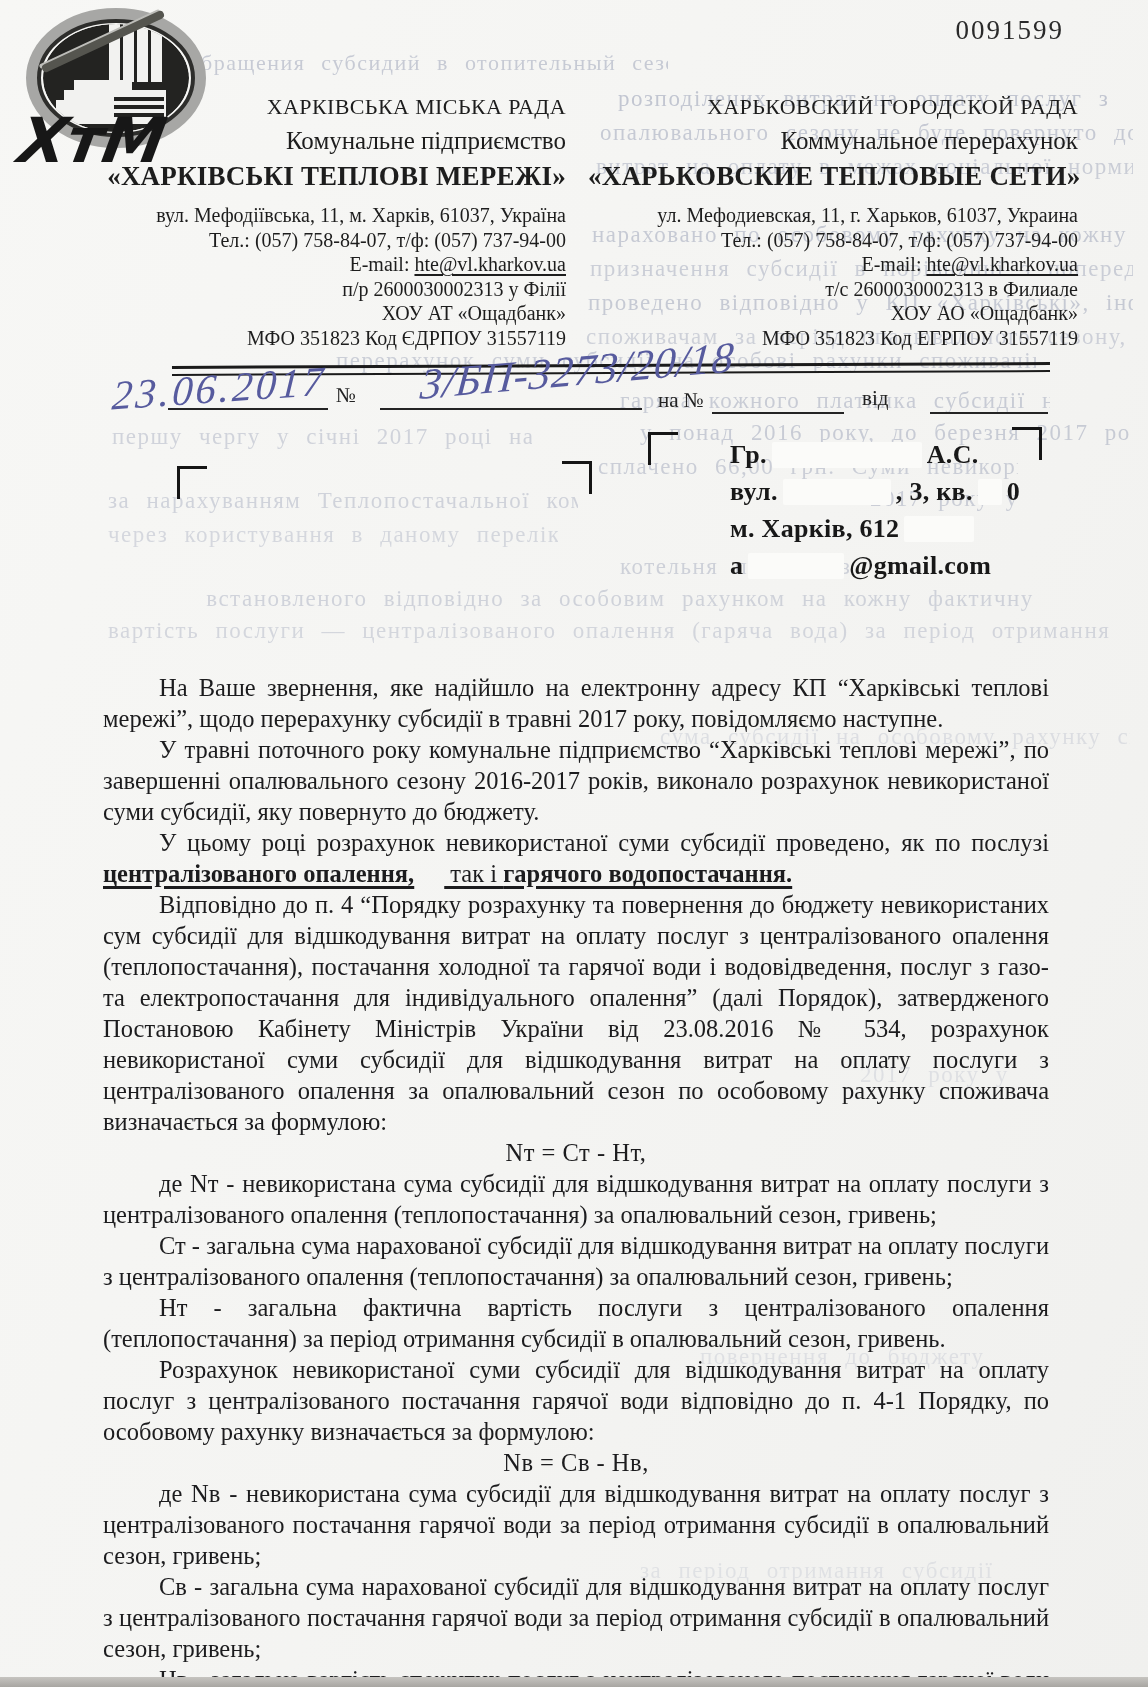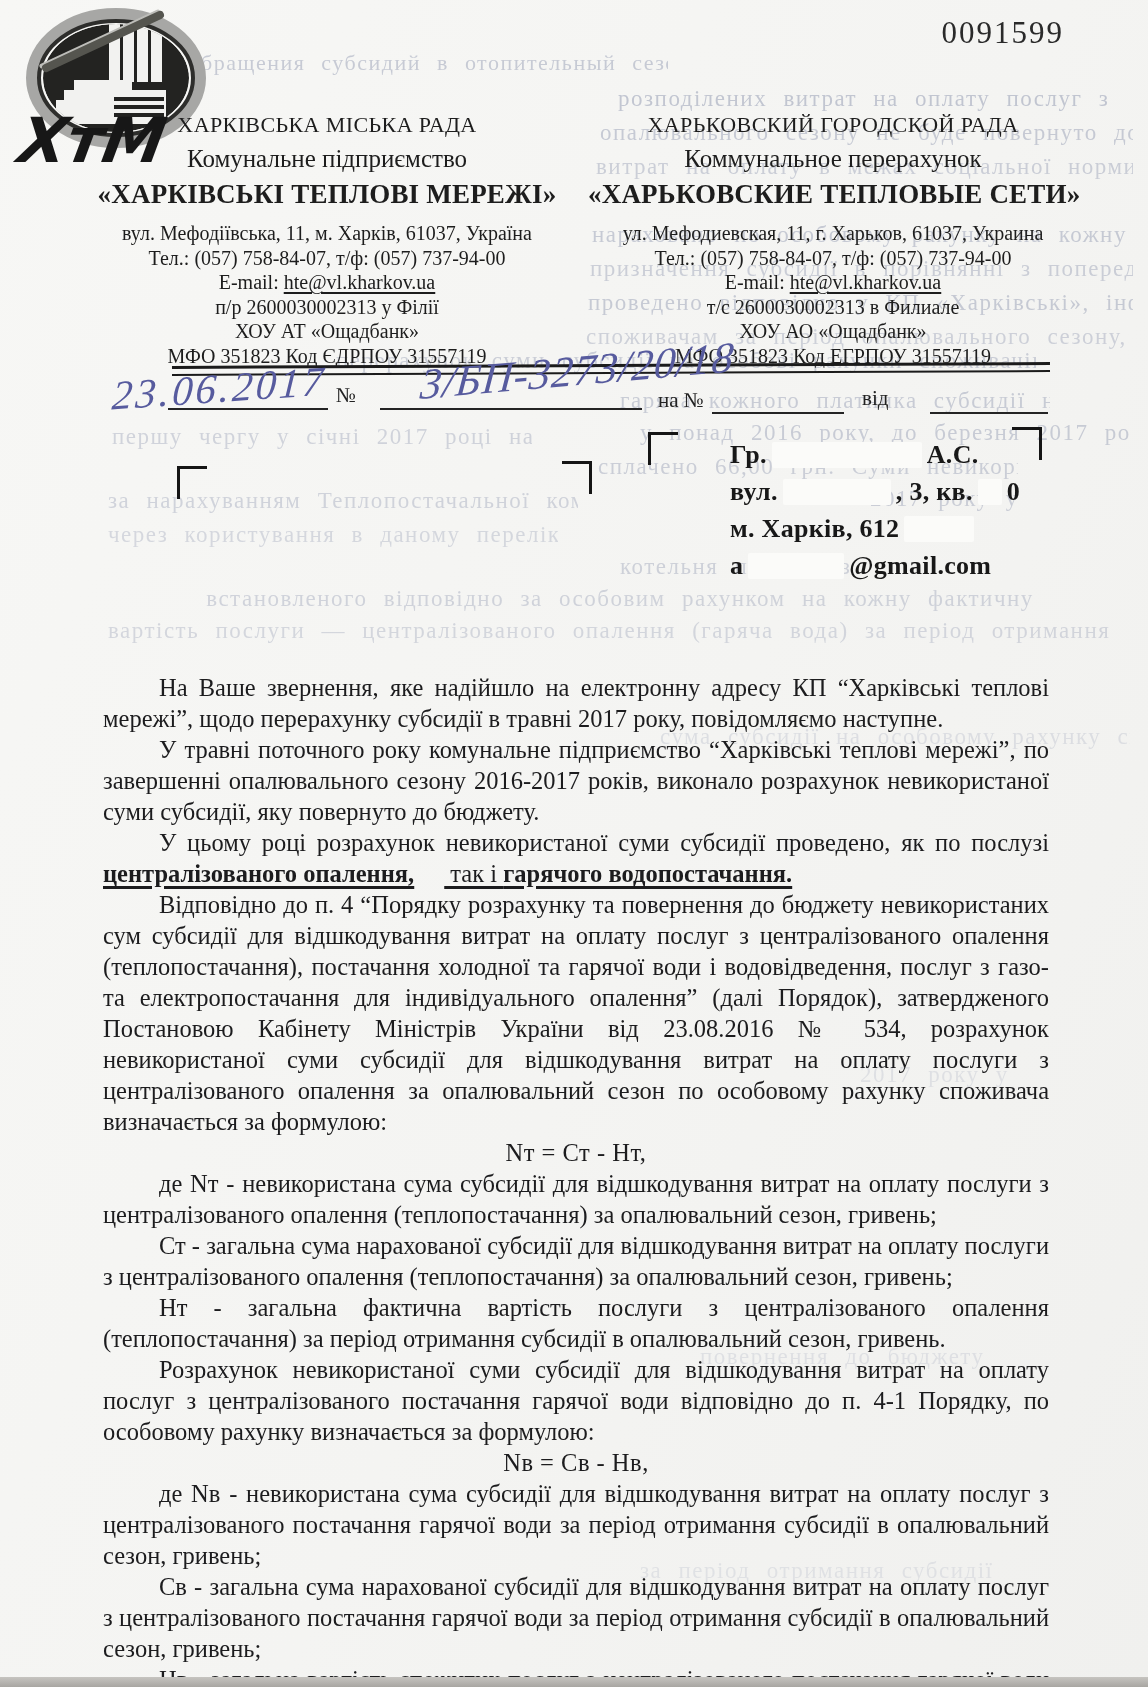--- a/index.html
+++ b/index.html
@@ -4,23 +4,23 @@
 <style>
   html,body{margin:0;padding:0;background:#e9e9e7;}
   .page{position:relative;width:1148px;height:1687px;overflow:hidden;
         background:linear-gradient(115deg,#f7f7f5 0%,#f4f4f2 55%,#f0f0ee 100%);
         font-family:"Liberation Serif",serif;color:#1d1d1d;}
   
   .bleed-layer{position:absolute;inset:0;pointer-events:none;}
   .bleed-line{position:absolute;color:#99a0b6;filter:blur(.7px);white-space:nowrap;
               overflow:hidden;font-family:"Liberation Serif",serif;letter-spacing:1.5px;word-spacing:9px;}
   
-  .serial{position:absolute;top:15px;right:84px;font-size:31px;letter-spacing:2px;color:#2a2a2a;}
+  .serial{position:absolute;top:15px;right:84px;font-size:27px;letter-spacing:2px;color:#2a2a2a;}
   .logo{position:absolute;left:12px;top:4px;width:208px;height:170px;}
-  .hcol{position:absolute;top:112px;text-align:center;}
+  .hcol{position:absolute;top:94px;text-align:right;}
   .hleft{left:88px;width:478px;}
   .hright{left:588px;width:490px;}
   .org-council{font-size:22px;letter-spacing:.4px;}
   .org-type{font-size:25px;margin-top:7px;}
   .org-name{font-size:27px;font-weight:bold;margin-top:6px;letter-spacing:.2px;white-space:nowrap;}
   .addr{font-size:20px;line-height:24.5px;margin-top:11px;}
   .uline{text-decoration:underline;text-underline-offset:3px;}
   
   .rule{position:absolute;left:172px;top:364px;width:878px;height:5px;
         border-top:3px solid #1b1b1b;border-bottom:2px solid #1b1b1b;transform:rotate(-.25deg);}

